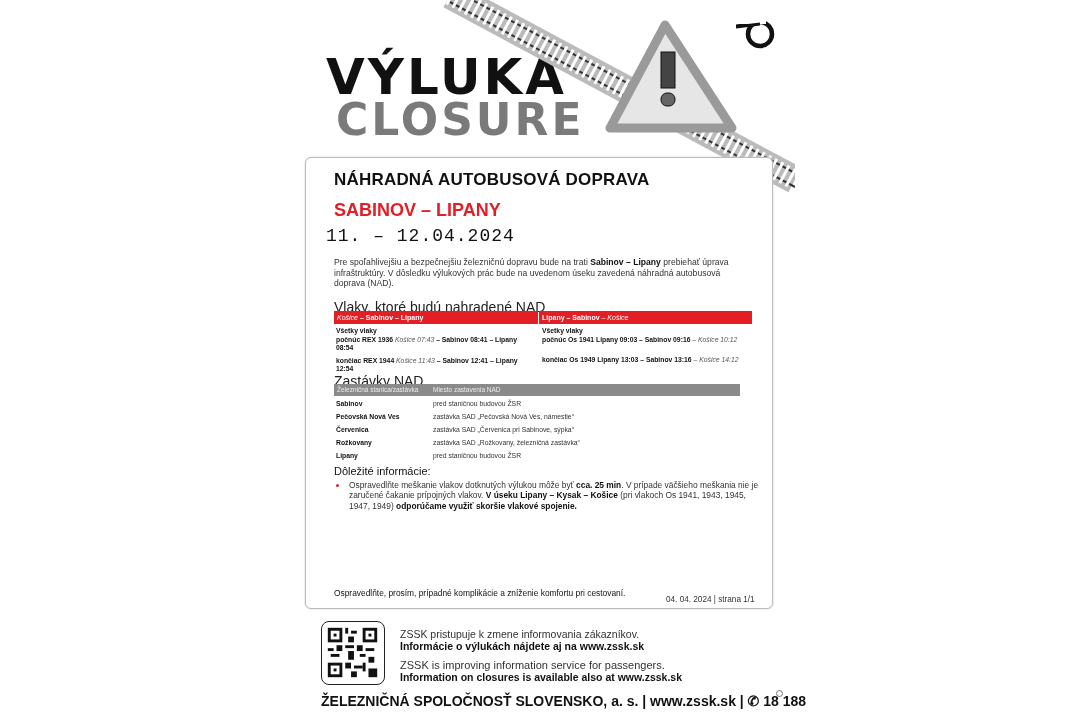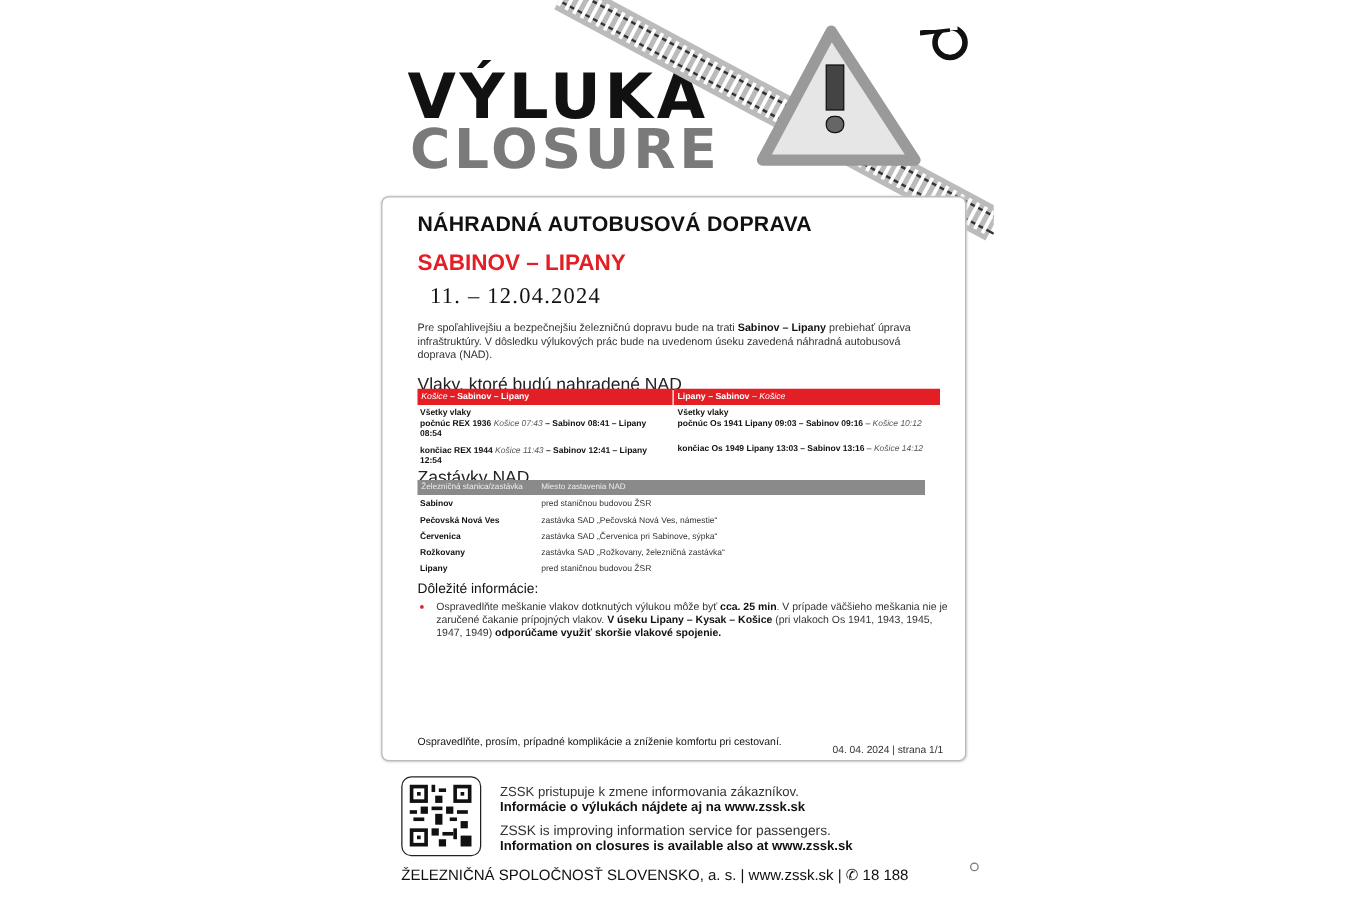--- a/index.html
+++ b/index.html
@@ -1,25 +1,25 @@
 <!DOCTYPE html>
 <html><head>
 <meta charset="utf-8">
 <style>
   html,body{margin:0;padding:0;background:#fff;}
   body{width:1080px;height:720px;position:relative;overflow:hidden;font-family:"Liberation Sans",sans-serif;color:#111;}
   .abs{position:absolute;}
   .title1{left:326px;top:50px;font-family:"DejaVu Sans",sans-serif;font-weight:bold;font-size:50px;letter-spacing:3px;color:#111;line-height:54px;}
-  .title2{left:328px;top:96px;font-family:"DejaVu Sans",sans-serif;font-weight:bold;font-size:44px;letter-spacing:3px;color:#7a7a7a;line-height:48px;}
+  .title2{left:336px;top:96px;font-family:"DejaVu Sans",sans-serif;font-weight:bold;font-size:44px;letter-spacing:3px;color:#7a7a7a;line-height:48px;}
   .logo{left:736px;top:14px;width:40px;height:36px;}
   .graphic{left:440px;top:0;width:355px;height:200px;}
   .card{left:305px;top:157px;width:466px;height:450px;border:1px solid #bbb;border-radius:6px;background:#fff;box-shadow:0 0 2px #ccc;}
   .h-nad{left:334px;top:170px;font-weight:bold;font-size:17px;letter-spacing:0.2px;}
   .h-route{left:334px;top:200px;font-weight:bold;font-size:18px;color:#e31e24;}
-  .h-date{left:344px;top:226px;font-size:18px;letter-spacing:1px;font-family:Liberation Serif, serif;}
+  .h-date{left:326px;top:226px;font-size:18px;letter-spacing:1px;font-family:Liberation Mono, monospace;}
   .intro{left:334px;top:257px;width:410px;font-size:8.6px;line-height:10.6px;color:#333;}
   .intro b{color:#111;}
   .sec{font-size:14px;color:#222;text-align:right;}
   .redbar{top:311px;height:13px;background:#e31e24;color:#fff;font-size:7px;line-height:13px;padding-left:3px;box-sizing:border-box;}
   .redbar i{font-style:italic;font-weight:normal;}
   .redbar b{font-weight:bold;}
   .trainblk{font-size:6.8px;line-height:8.6px;font-weight:bold;color:#111;}
   .trainblk i{font-weight:normal;font-style:italic;color:#555;}
   .graybar{left:334px;top:384px;width:406px;height:12px;background:#8a8a8a;color:#eee;font-size:6.5px;line-height:12px;}
   .stoprow{left:336px;width:400px;height:13px;font-size:6.8px;line-height:13px;}
@@ -30,21 +30,21 @@
   .bullets .li{position:relative;padding-left:15px;margin-bottom:1px;}
   .bullets .li:before{content:"";position:absolute;left:2px;top:4px;width:3px;height:3px;background:#e31e24;border-radius:50%;}
   .bullets b{color:#111;}
   .apology{left:334px;top:565px;font-size:8.4px;color:#111;margin-top:23px;}
   .pagefoot{left:666px;top:595px;font-size:8.2px;color:#333;}
   .qr{left:321px;top:621px;width:64px;height:64px;border:1.5px solid #222;border-radius:8px;box-sizing:border-box;}
   .f1{left:400px;top:628px;font-size:10.5px;color:#333;}
   .f2{left:400px;top:640px;font-size:10.5px;font-weight:bold;color:#111;}
   .f3{left:400px;top:659px;font-size:11px;color:#333;}
   .f4{left:400px;top:671px;font-size:10.5px;font-weight:bold;color:#111;}
-  .f5{left:321px;top:693px;font-size:12px;font-weight:normal;color:#111;}
+  .f5{left:321px;top:693px;font-size:14px;font-weight:bold;color:#111;}
   .cc{left:776px;top:690px;width:5px;height:5px;border:1px solid #777;border-radius:50%;}
 </style>
 </head>
 <body>
 
 <div class="abs title1">VÝLUKA</div>
 <div class="abs title2">CLOSURE</div>
 
 <svg class="abs graphic" viewBox="0 0 355 200">
   <g>

